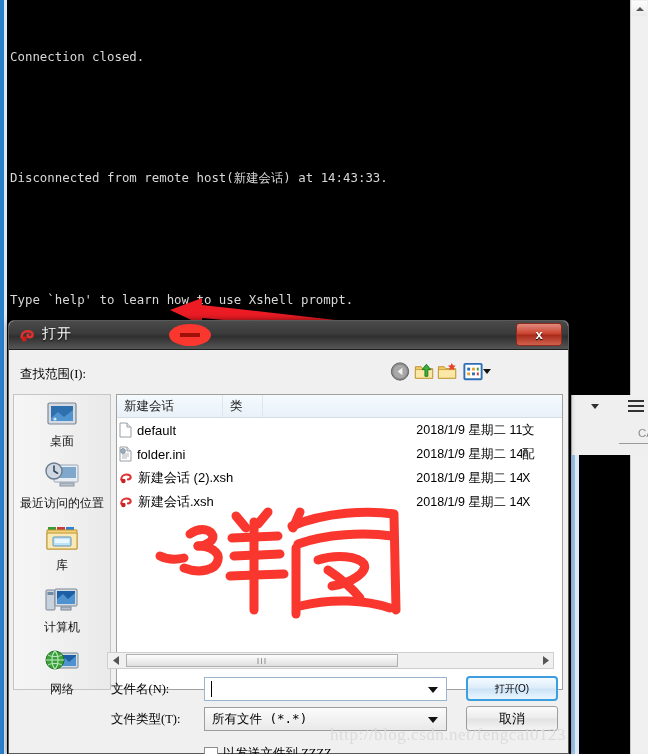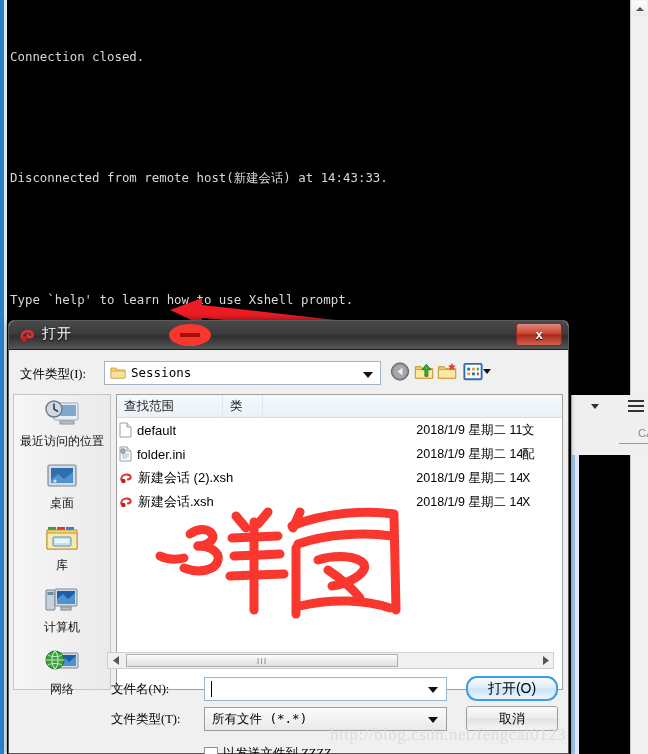--- a/index.html
+++ b/index.html
@@ -179,24 +179,24 @@
     border-left:5px solid transparent;border-right:5px solid transparent;border-top:6px solid #111;}
   #ft-combo{
     position:absolute;left:204px;top:707px;width:243px;height:24px;
     background:linear-gradient(180deg,#fbfbfb,#e9e9e9);border:1px solid #9d9d9d;box-sizing:border-box;padding-left:20px;
   }
   #ft-combo .txt{position:absolute;left:7px;top:3px;font-size:12.5px;color:#000;
     font-family:"DejaVu Sans Mono","Liberation Mono",monospace;}
 
   #open-btn{
     position:absolute;left:466px;top:676px;width:92px;height:25px;
-    border:2px solid #3c9ede;border-radius:11px;box-sizing:border-box;
+    border:2px solid #3c9ede;border-radius:4px;box-sizing:border-box;
     background:linear-gradient(180deg,#f4fbff,#dcecfa 48%,#cbe3f7 52%,#eaf6ff);
     display:flex;align-items:center;justify-content:center;
-    font-size:14px;color:#000;
+    font-size:10px;color:#000;
   }
   #cancel-btn{
     position:absolute;left:466px;top:706px;width:92px;height:25px;
     border:1px solid #9d9d9d;border-radius:3px;box-sizing:border-box;
     background:linear-gradient(180deg,#fbfbfb,#ececec 48%,#e2e2e2 52%,#f4f4f4);
     display:flex;align-items:center;justify-content:center;
     font-size:13px;color:#000;
   }
 
   
@@ -283,30 +283,22 @@
     </svg>
     <div id="title-text">打开</div>
     <div id="close-btn">
         <span>x</span>
       </div>
   </div>
 
   <div id="dlg-body">
 
     <div id="lookin-row">
-      <div id="lookin-label">文件类型(I):</div>
-
-      <div id="lookin-combo">
-        <svg class="folder-ico" viewBox="0 0 16 14">
-          <path d="M1 2h5l1.4 2H15v8H1z" fill="#f5cf6b" stroke="#c59a33" stroke-width=".8"></path>
-          <path d="M1 5h14v7H1z" fill="#fbe29c" stroke="#c59a33" stroke-width=".6"></path>
-        </svg>
-        <div class="txt">Sessions</div>
-        <div class="arrow"></div>
-      </div>
+      <div id="lookin-label">查找范围(I):</div>
+
 
       <svg class="tbtn" id="tb-back" viewBox="0 0 24 24">
         <circle cx="12" cy="12" r="9" fill="#8d8d8d" stroke="#5d5d5d"></circle>
         <circle cx="12" cy="12" r="7" fill="#a8a8a8"></circle>
         <path d="M14.5 8 L9.5 12 L14.5 16 Z" fill="#f2f2f2"></path>
       </svg>
 
       <svg class="tbtn" id="tb-up" viewBox="0 0 24 24">
         <path d="M3 7h6l1.6 2H21v10H3z" fill="#f3cb63" stroke="#bb922f" stroke-width="1"></path>
         <path d="M3 10h18v9H3z" fill="#fbe7a6" stroke="#bb922f" stroke-width=".8"></path>
@@ -328,41 +320,41 @@
         <rect x="11" y="13" width="3" height="3" fill="#2d6fb5"></rect>
         <rect x="16" y="13" width="2" height="3" fill="#cc3a3a"></rect>
       </svg>
       <div id="tb-views-arrow"></div>
     </div>
 
     <div id="places">
 
       <div class="place">
         <div class="pico">
+          <svg width="36" height="30" viewBox="0 0 36 30">
+            <rect x="4" y="3" width="28" height="21" rx="1.5" fill="#d4dbe3" stroke="#7c8894" stroke-width="1.2"></rect>
+            <rect x="7" y="6" width="22" height="15" fill="#2f6fad"></rect>
+            <path d="M7 18 L14 12 L20 17 L29 10 L29 21 L7 21Z" fill="#4f93cf"></path>
+            <circle cx="11" cy="19" r="1.6" fill="#cfe6ff"></circle>
+          </svg>
+        </div>
+        <div class="plbl">桌面</div>
+      </div>
+
+      <div class="place">
+        <div class="pico">
           <svg width="40" height="32" viewBox="0 0 40 32">
             <rect x="12" y="4" width="24" height="17" rx="1" fill="#e9eef4" stroke="#9aa7b5"></rect>
             <rect x="14" y="6" width="20" height="11" fill="#7fa8cc"></rect>
             <rect x="18" y="22" width="14" height="3" fill="#b9c3cd" stroke="#8b96a2"></rect>
             <circle cx="12" cy="10" r="8" fill="#cfd8e2" stroke="#6d7d8d" stroke-width="1.4"></circle>
             <path d="M12 5v5l3.5 2.2" stroke="#33485c" stroke-width="1.6" fill="none" stroke-linecap="round"></path>
           </svg>
         </div>
         <div class="plbl">最近访问的位置</div>
-      </div>
-
-      <div class="place">
-        <div class="pico">
-          <svg width="36" height="30" viewBox="0 0 36 30">
-            <rect x="4" y="3" width="28" height="21" rx="1.5" fill="#d4dbe3" stroke="#7c8894" stroke-width="1.2"></rect>
-            <rect x="7" y="6" width="22" height="15" fill="#2f6fad"></rect>
-            <path d="M7 18 L14 12 L20 17 L29 10 L29 21 L7 21Z" fill="#4f93cf"></path>
-            <circle cx="11" cy="19" r="1.6" fill="#cfe6ff"></circle>
-          </svg>
-        </div>
-        <div class="plbl">桌面</div>
       </div>
 
       <div class="place">
         <div class="pico">
           <svg width="40" height="30" viewBox="0 0 40 30">
             <rect x="6" y="3" width="8" height="3" fill="#3a9b3a"></rect>
             <rect x="15" y="3" width="8" height="3" fill="#cc3a3a"></rect>
             <rect x="24" y="3" width="8" height="3" fill="#2d7fd0"></rect>
             <path d="M5 6h30v19H5z" fill="#f6d580" stroke="#bd9433"></path>
             <path d="M5 9h30v16H5z" fill="#fbe9b4" stroke="#bd9433"></path>
@@ -397,21 +389,21 @@
             <path d="M4 12h18M13 3c4 4 4 14 0 18M13 3c-4 4-4 14 0 18" stroke="#bfe8bf" stroke-width="1.1" fill="none"></path>
             <path d="M6 7c3 2 11 2 14 0M6 17c3-2 11-2 14 0" stroke="#bfe8bf" stroke-width="1" fill="none"></path>
           </svg>
         </div>
         <div class="plbl">网络</div>
       </div>
     </div>
 
     <div id="filelist">
       <div id="fl-head">
-        <div class="col" style="width:106px;">查找范围</div>
+        <div class="col" style="width:106px;">新建会话</div>
         <div class="col" style="width:40px;">类</div>
       </div>
 
       <div class="frow">
         <div class="c-name">
           <svg width="13" height="16" viewBox="0 0 13 16">
             <path d="M1 1h7l4 4v10H1z" fill="#fff" stroke="#9aa0a6"></path>
             <path d="M8 1v4h4" fill="#e8eaed" stroke="#9aa0a6"></path>
           </svg>
           <span>default</span>

